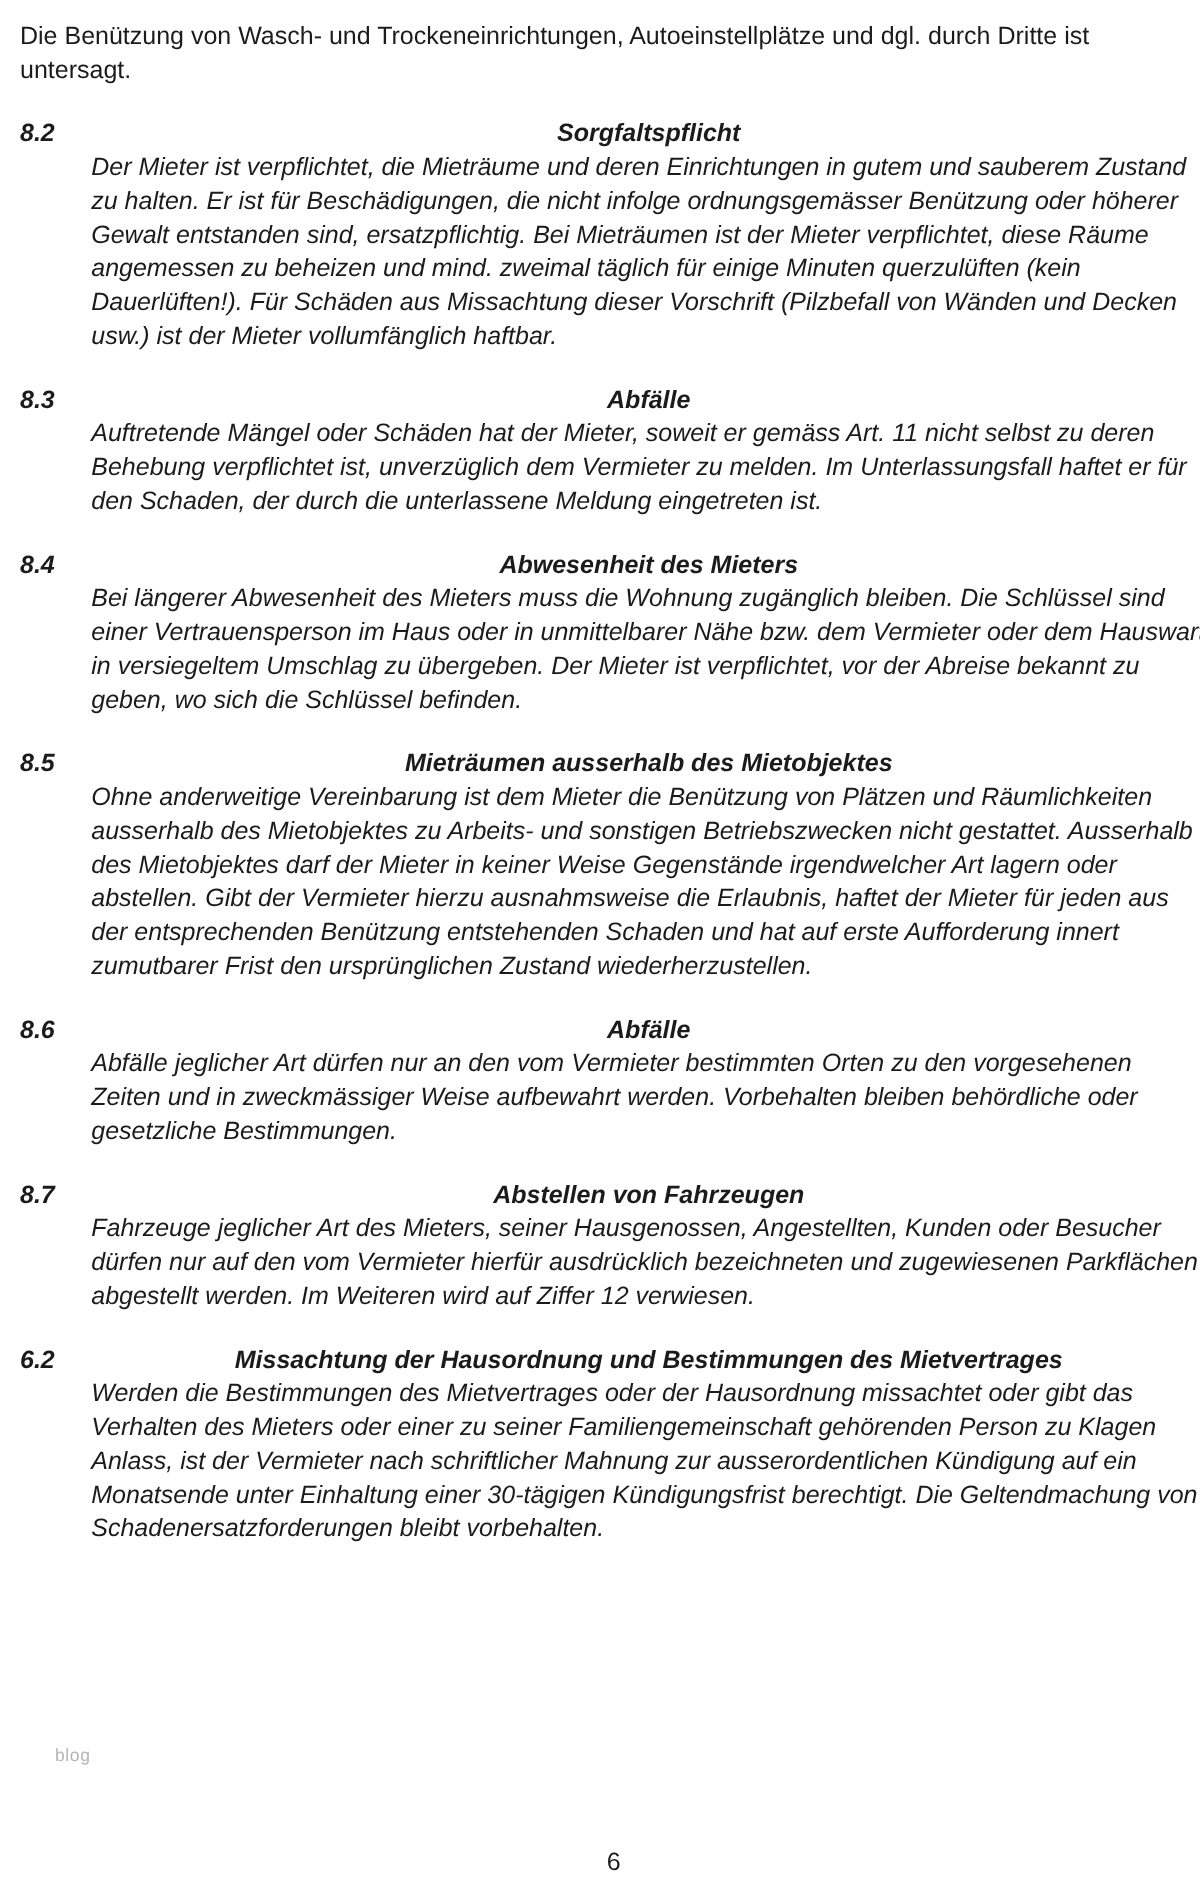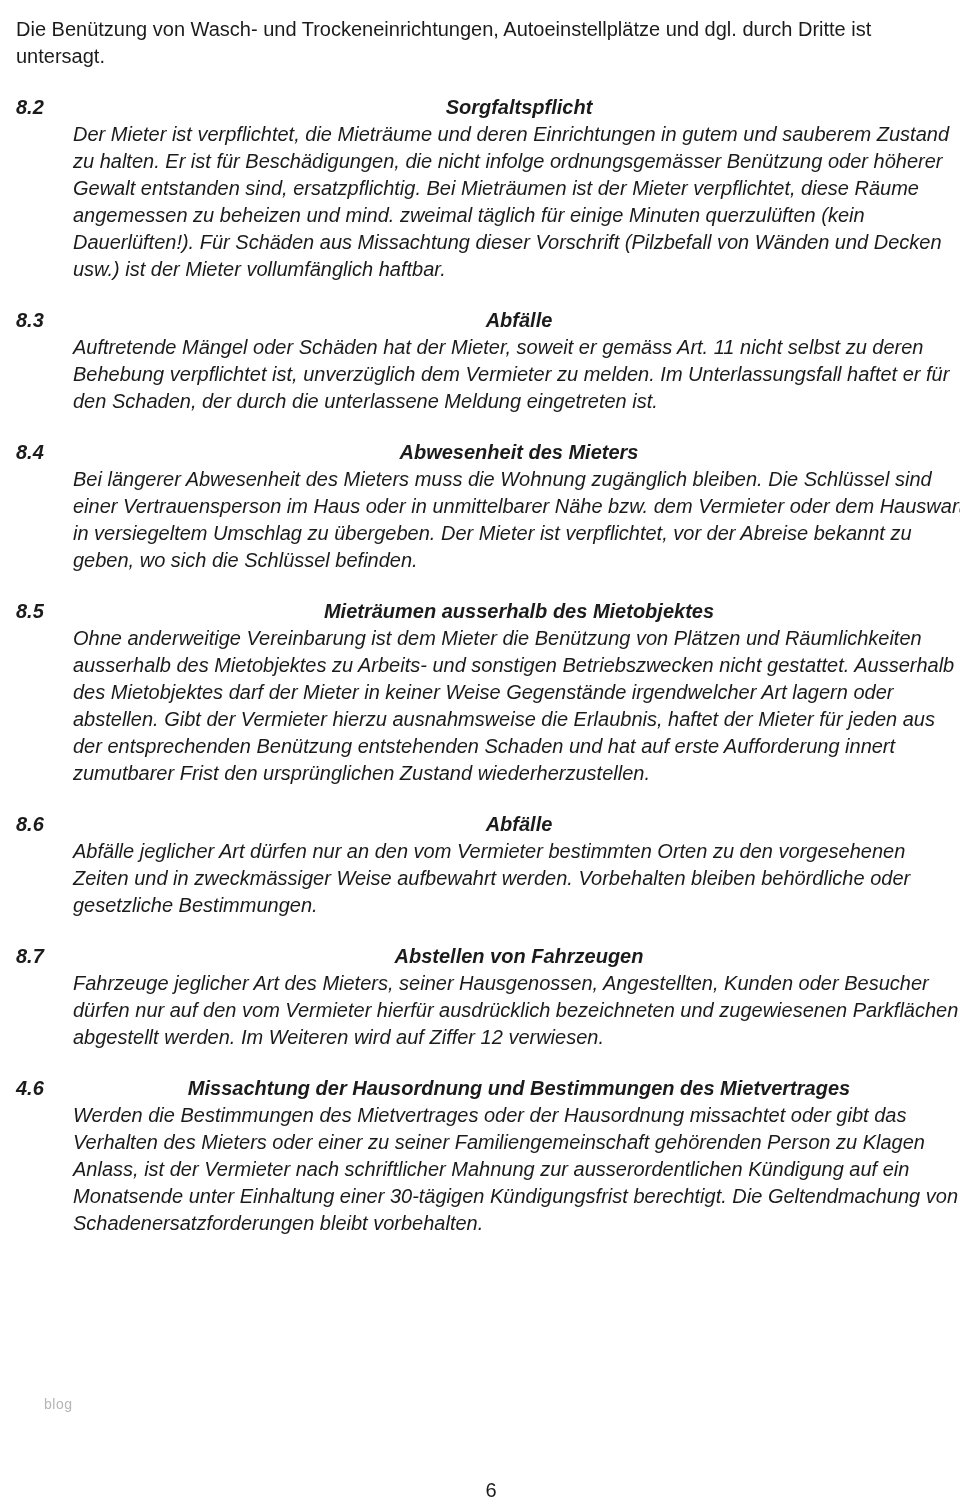--- a/index.html
+++ b/index.html
@@ -123,21 +123,21 @@
 
   <div class="section">
     <div class="section-num">8.7</div>
     <div class="section-content">
       <p class="section-title">Abstellen von Fahrzeugen</p>
       <p class="section-body">Fahrzeuge jeglicher Art des Mieters, seiner Hausgenossen, Angestellten, Kunden oder Besucher dürfen nur auf den vom Vermieter hierfür ausdrücklich bezeichneten und zugewiesenen Parkflächen abgestellt werden. Im Weiteren wird auf Ziffer 12 verwiesen.</p>
     </div>
   </div>
 
   <div class="section">
-    <div class="section-num">4.6</div>
+    <div class="section-num">6.2</div>
     <div class="section-content">
       <p class="section-title">Missachtung der Hausordnung und Bestimmungen des Mietvertrages</p>
       <p class="section-body">Werden die Bestimmungen des Mietvertrages oder der Hausordnung missachtet oder gibt das Verhalten des Mieters oder einer zu seiner Familiengemeinschaft gehörenden Person zu Klagen Anlass, ist der Vermieter nach schriftlicher Mahnung zur ausserordentlichen Kündigung auf ein Monatsende unter Einhaltung einer 30-tägigen Kündigungsfrist berechtigt. Die Geltendmachung von Schadenersatzforderungen bleibt vorbehalten.</p>
     </div>
   </div>
 
   <div class="watermark">blog</div>
 
   <div class="page-number">6</div>
 

